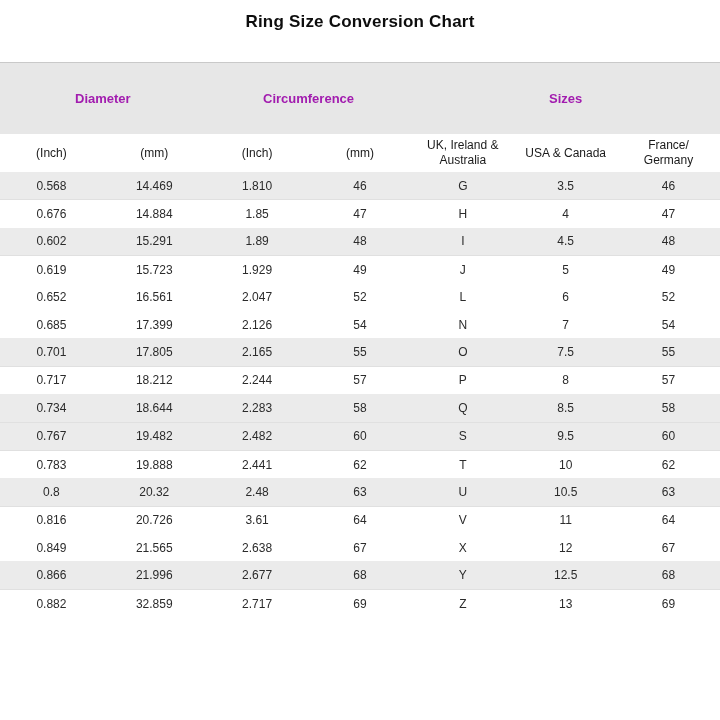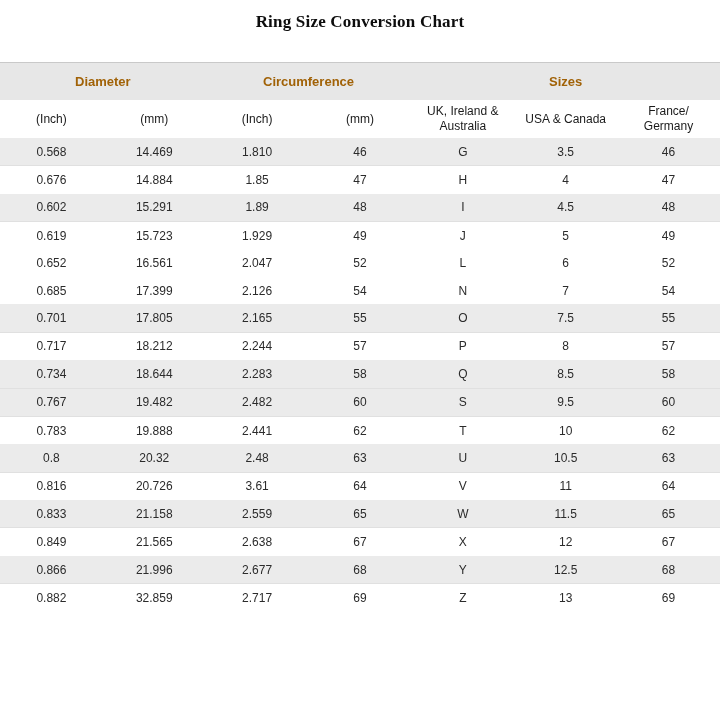--- a/index.html
+++ b/index.html
@@ -19,39 +19,38 @@
   }
   .page-title {
     margin: 0;
     padding-top: 12px;
     height: 21px;
     text-align: center;
     font-size: 17px;
     font-weight: bold;
     color: #0d0d0d;
     letter-spacing: 0.2px;
-    font-family: Liberation Serif, serif;
   }
   table.conversion-table {
     width: 720px;
     border-collapse: collapse;
     table-layout: fixed;
     margin-top: 29px;
     border-top: 1px solid #c9c9c9;
   }
   table.conversion-table col { width: 14.2857%; }
   thead tr.group-row th {
     background: #e7e7e7;
     height: 37px;
     font-size: 13px;
     font-weight: bold;
-    color: #a16207;
+    color: #a21caf;
     text-align: center;
     vertical-align: middle;
-    padding: 0;
+    padding: 17px;
   }
   thead tr.subheader-row th {
     background: #ffffff;
     height: 38px;
     font-size: 12px;
     font-weight: normal;
     color: #1a1a1a;
     text-align: center;
     vertical-align: middle;
     padding: 0 6px;
@@ -216,29 +215,20 @@
         </tr>
         <tr class="plain">
           <td>0.816</td>
           <td>20.726</td>
           <td>3.61</td>
           <td>64</td>
           <td>V</td>
           <td>11</td>
           <td>64</td>
         </tr>
-        <tr class="striped">
-          <td>0.833</td>
-          <td>21.158</td>
-          <td>2.559</td>
-          <td>65</td>
-          <td>W</td>
-          <td>11.5</td>
-          <td>65</td>
-        </tr>
         <tr class="plain">
           <td>0.849</td>
           <td>21.565</td>
           <td>2.638</td>
           <td>67</td>
           <td>X</td>
           <td>12</td>
           <td>67</td>
         </tr>
         <tr class="striped">

